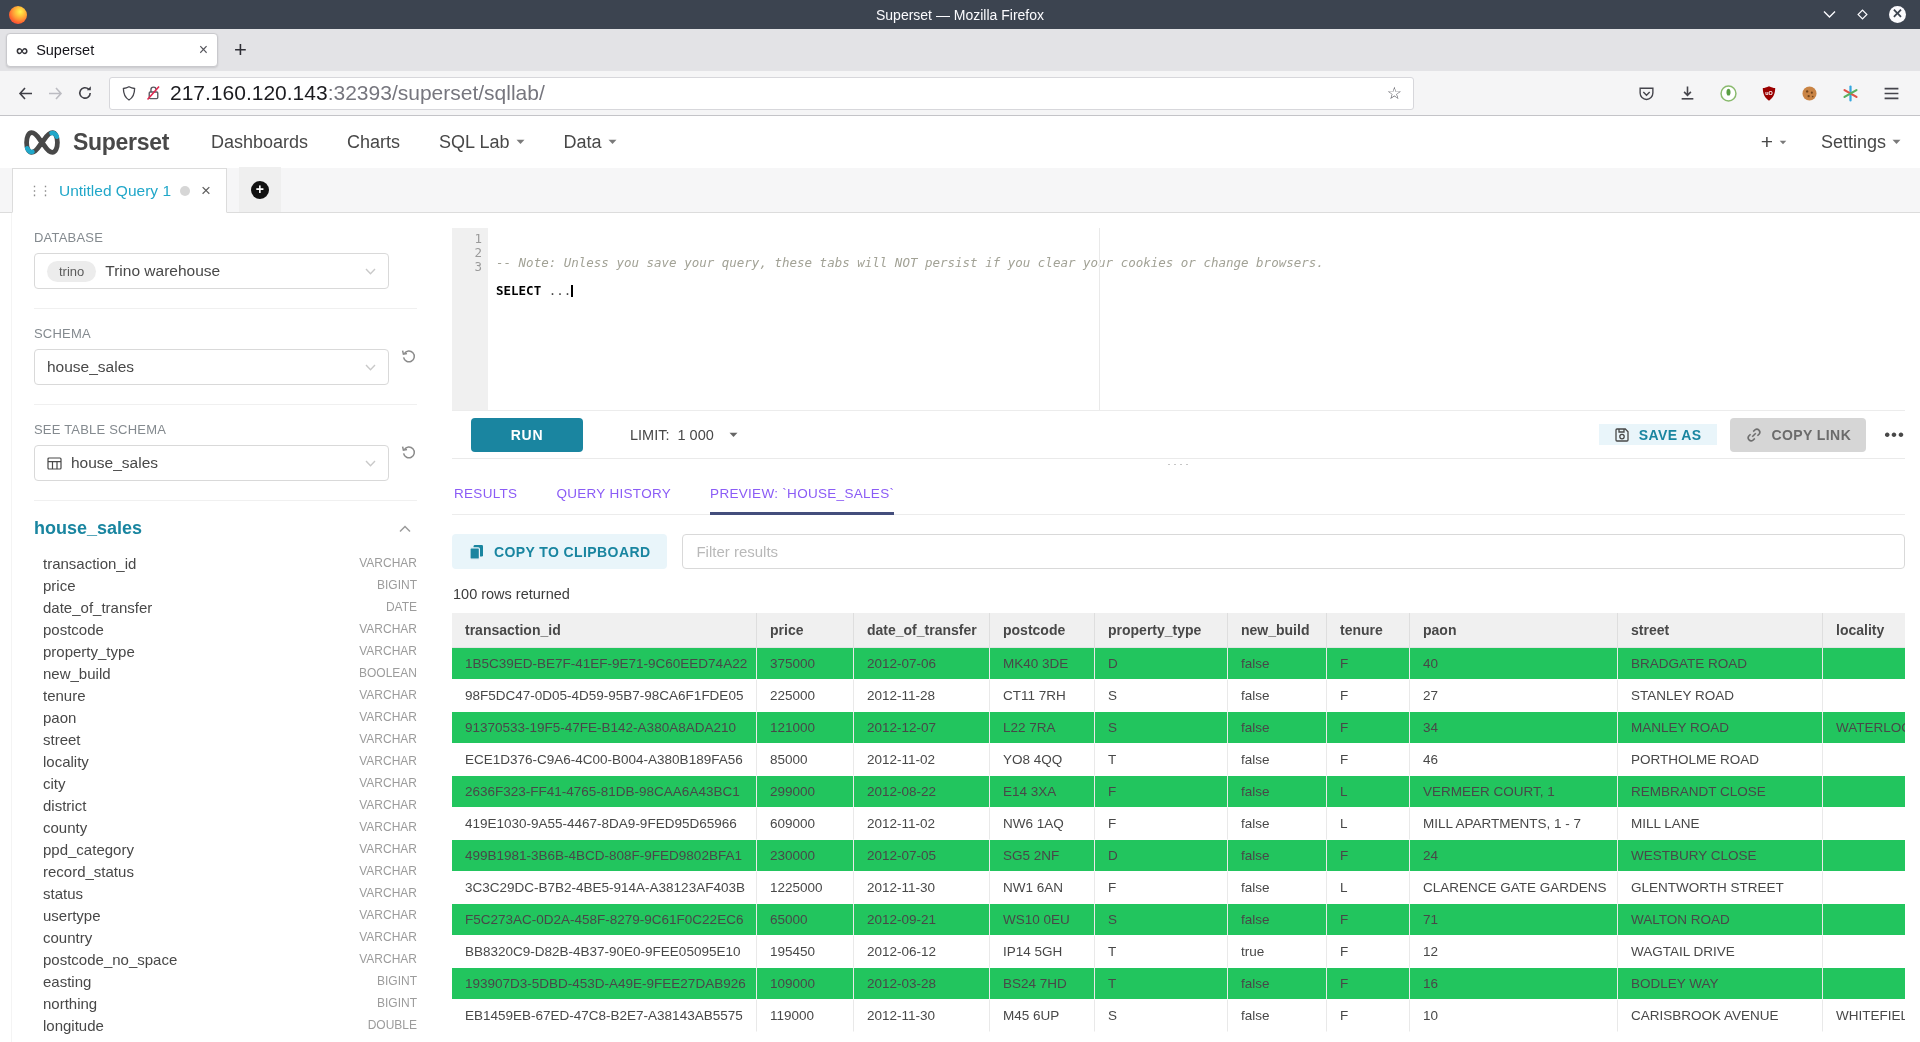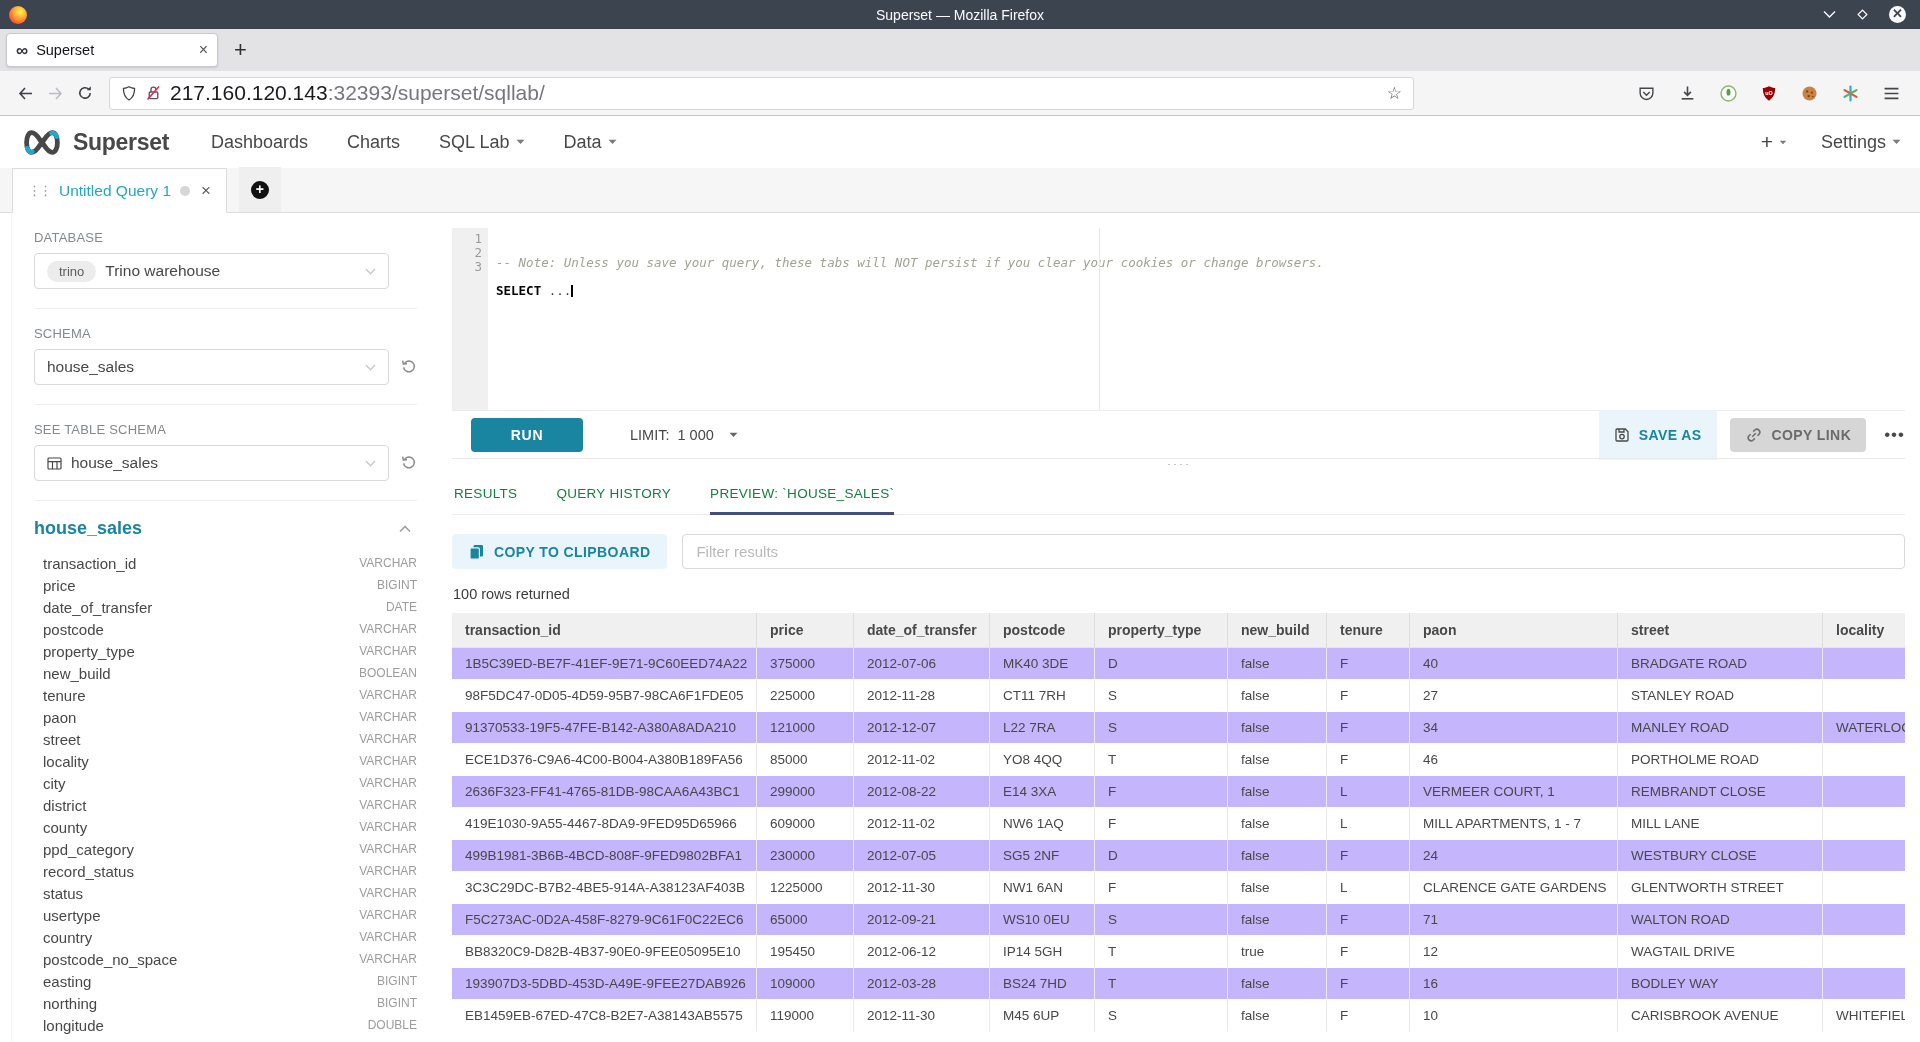--- a/index.html
+++ b/index.html
@@ -50,21 +50,21 @@
   .q-dot { width:10px; height:10px; border-radius:50%; background:#d6d6d6; }
   .q-close { color:#5f5f5f; font-size:17px; margin-left:2px; }
   .q-plus-tab { width:42px; height:45px; margin-left:12px; background:#efefef; display:flex; align-items:center; justify-content:center; }
   .plus-circ { width:18px; height:18px; border-radius:50%; background:#111; color:#fff; font-size:14px;
     line-height:17px; text-align:center; font-weight:bold; }
 
   
   .main { display:flex; height:829px; }
   .sidebar { width:432px; flex:0 0 432px; padding:17px 26px 0 22px; border-left:1px solid #f4f4f4; margin-left:11px; }
   .sb-label { font-size:13px; color:#848a8f; letter-spacing:.2px; margin-bottom:8px; }
-  .sel-row { display:flex; align-items:center; gap:12px; }
+  .sel-row { display:flex; gap:12px; }
   .select { flex:1; height:36px; border:1px solid #d9d9d9; border-radius:4px; background:#fff;
     display:flex; align-items:center; padding:0 12px; gap:9px; font-size:15.5px; color:#484848; }
   .pill { background:#ececec; border-radius:12px; padding:3px 12px; font-size:13px; color:#5c5c5c; }
   .chev { margin-left:auto; display:flex; }
   .sb-divider { height:1px; background:#f0f0f0; margin:19px 0 17px 0; }
   .tbl-head { display:flex; align-items:center; margin-top:2px; }
   .tbl-head-name { color:#1985a0; font-size:18px; font-weight:bold; }
   .cols-list { margin-top:13px; }
   .col-row { display:flex; align-items:center; height:22px; padding-left:9px; }
   .col-name { font-size:15px; color:#484848; }
@@ -80,49 +80,49 @@
   .ln { height:14px; white-space:nowrap; }
   .comment { color:#a2a296; font-style:italic;margin-top:24px; }
   .kw { font-weight:bold; color:#000; }
   .cursor { display:inline-block; width:2px; height:12px; background:#000; vertical-align:-2px; }
 
   .run-bar { height:48px; border-top:1px solid #ececec; display:flex; align-items:center; padding-left:19px; }
   .run-btn { width:112px; height:34px; background:#1a85a0; color:#fff; border:none; border-radius:4px;
     font-size:14px; font-weight:bold; letter-spacing:.8px; font-family:inherit; }
   .limit { margin-left:47px; display:flex; align-items:center; gap:8px; font-size:14.5px; color:#484848; }
   .bar-right { margin-left:auto; display:flex; align-items:center; gap:13px; }
-  .save-as { height:50px; padding:0 15px; background:#e9f5fa; border:none; border-radius:0; color:#1985a0;
+  .save-as { height:21px; padding:0 15px; background:#e9f5fa; border:none; border-radius:0; color:#1985a0;
     font-size:14px; font-weight:bold; letter-spacing:.4px; display:flex; align-items:center; gap:9px; font-family:inherit; }
   .copy-link { height:34px; padding:0 15px; background:#d6d6d6; border:none; border-radius:4px; color:#6b6b6b;
     font-size:14px; font-weight:bold; letter-spacing:.4px; display:flex; align-items:center; gap:9px; font-family:inherit; }
   .more-dots { font-size:17px; color:#484848; letter-spacing:1px; margin-left:5px; }
 
   .grip-row { height:13px; border-top:1px solid #eaeaea; display:flex; justify-content:center; align-items:center; }
   .grip-dots { width:26px; height:6px;
     background-image:radial-gradient(#c6c6c6 1.1px, transparent 1.2px); background-size:6px 5px; }
 
   .r-tabs { display:flex; gap:39px; padding:15px 2px 0 2px; border-bottom:1px solid #ececec; }
-  .r-tab { font-size:13.5px; color:#15803d; letter-spacing:.3px; padding-bottom:13px; position:relative; }
+  .r-tab { font-size:13.5px; color:#8b5cf6; letter-spacing:.3px; padding-bottom:13px; position:relative; }
   .r-tab.active::after { content:""; position:absolute; left:0; right:0; bottom:-1px; height:3px; background:#444e7c; }
 
   .results-bar { margin-top:19px; display:flex; gap:15px; }
   .copy-clip { height:35px; padding:0 17px; background:#e9f5fa; border:none; border-radius:4px; color:#1985a0;
     font-size:14px; font-weight:bold; letter-spacing:.4px; display:flex; align-items:center; gap:10px; font-family:inherit; }
   .filter-input { flex:1; height:35px; border:1px solid #d9d9d9; border-radius:4px; padding:0 13px;
     font-size:15px; color:#484848; font-family:inherit; }
   .filter-input::placeholder { color:#b9b9b9; }
 
   .rows-returned { margin:17px 0 11px 1px; font-size:14.5px; color:#3c3c3c; }
 
   table.grid { width:100%; border-collapse:separate; border-spacing:0; table-layout:fixed; }
   .grid th { background:#f0f0f0; font-size:14px; font-weight:bold; text-align:left; padding:9px 13px;
     border-right:1px solid #dedede; border-bottom:1px solid #e4e4e4; white-space:nowrap; overflow:hidden; }
   .grid td { font-size:13.5px; padding:8px 13px; border-right:1px solid #e9e9e9; border-bottom:1px solid #fff;
     white-space:nowrap; overflow:hidden; height:32px; }
-  .grid tr.odd td { background:#c4b5fd; }
+  .grid tr.odd td { background:#22c55e; }
   .grid th:last-child, .grid td:last-child { border-right:none; }
 
   svg { display:block; }
 </style>
 </head>
 <body>
 
 <div class="titlebar">
   <div class="ff-logo"></div>
   <div class="win-title">Superset — Mozilla Firefox</div>

